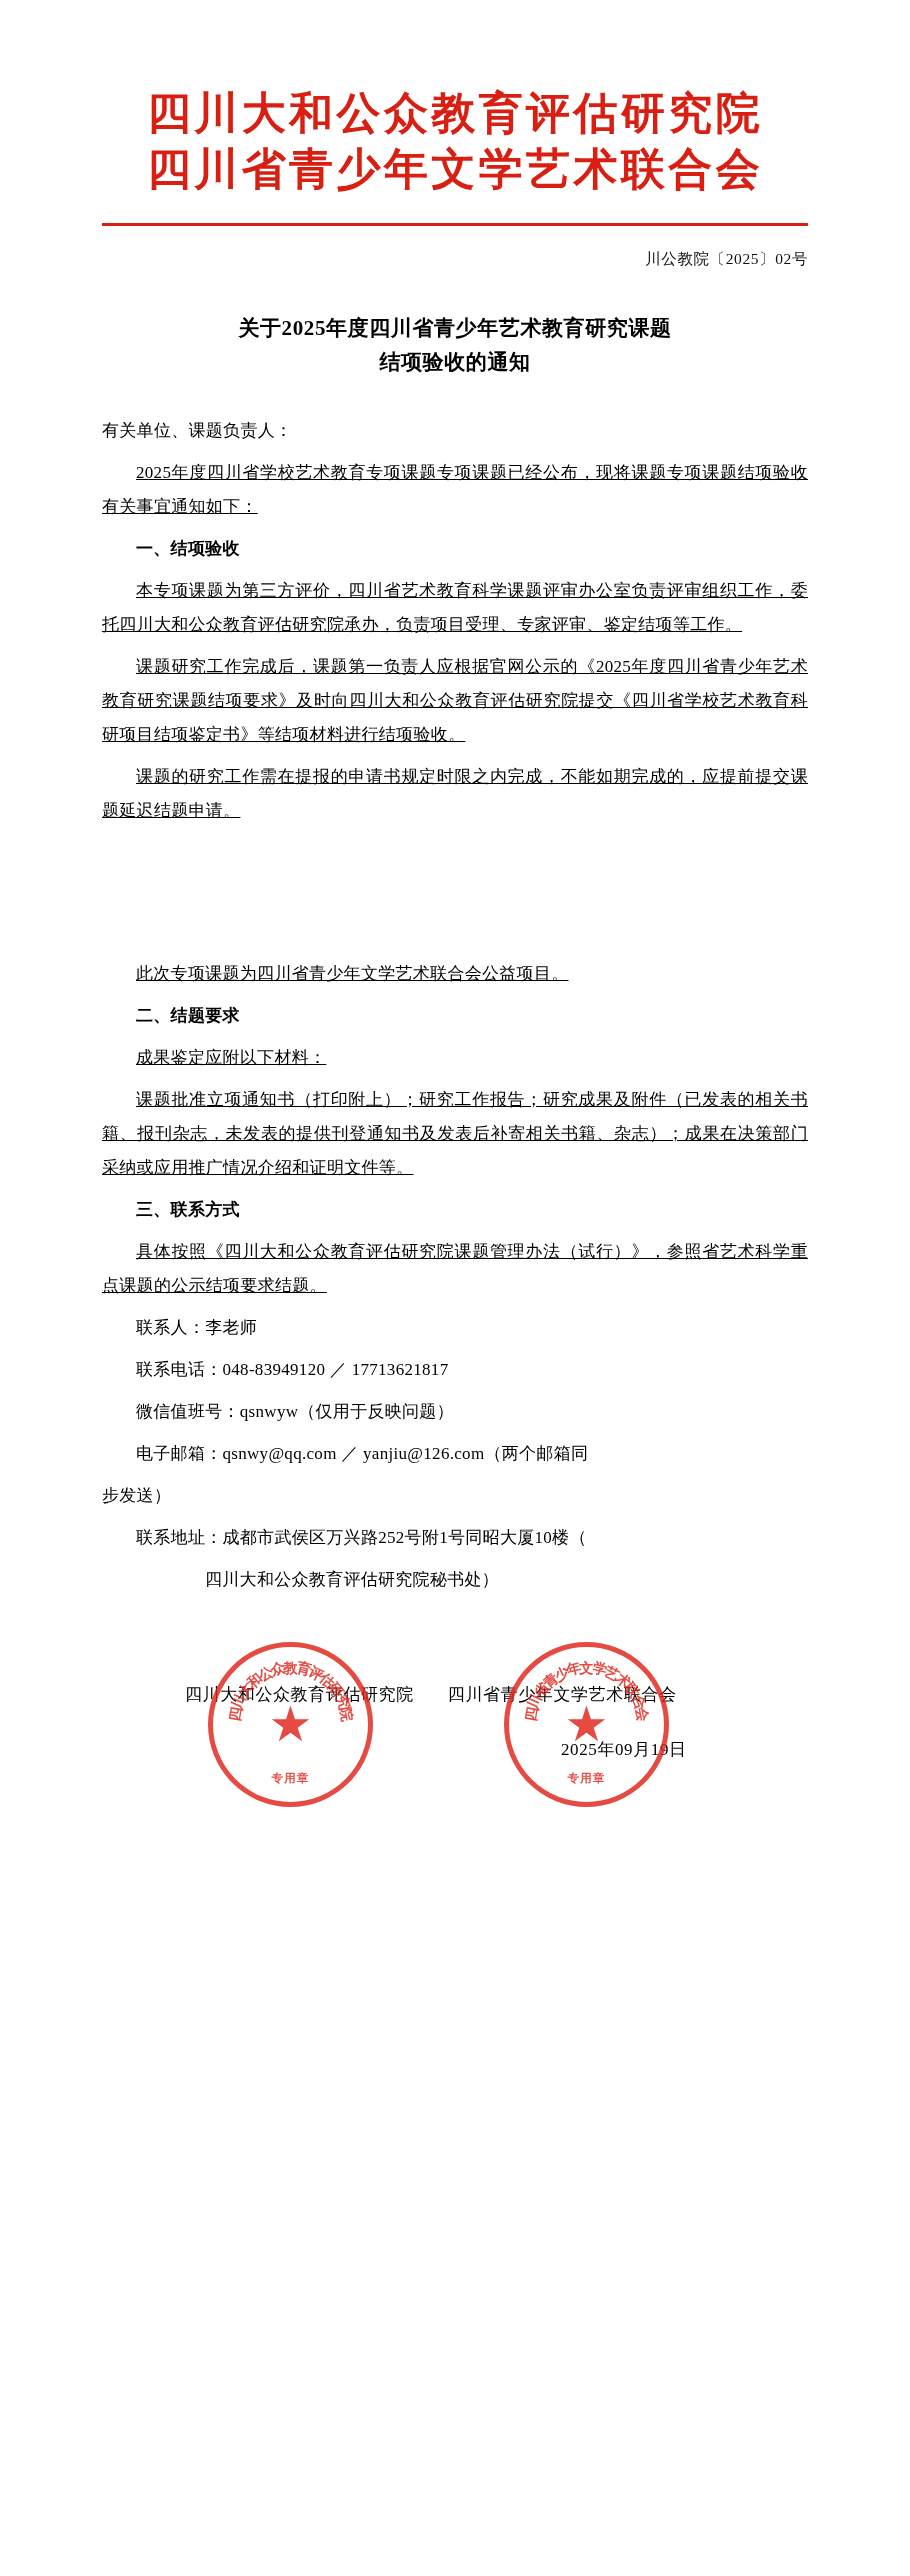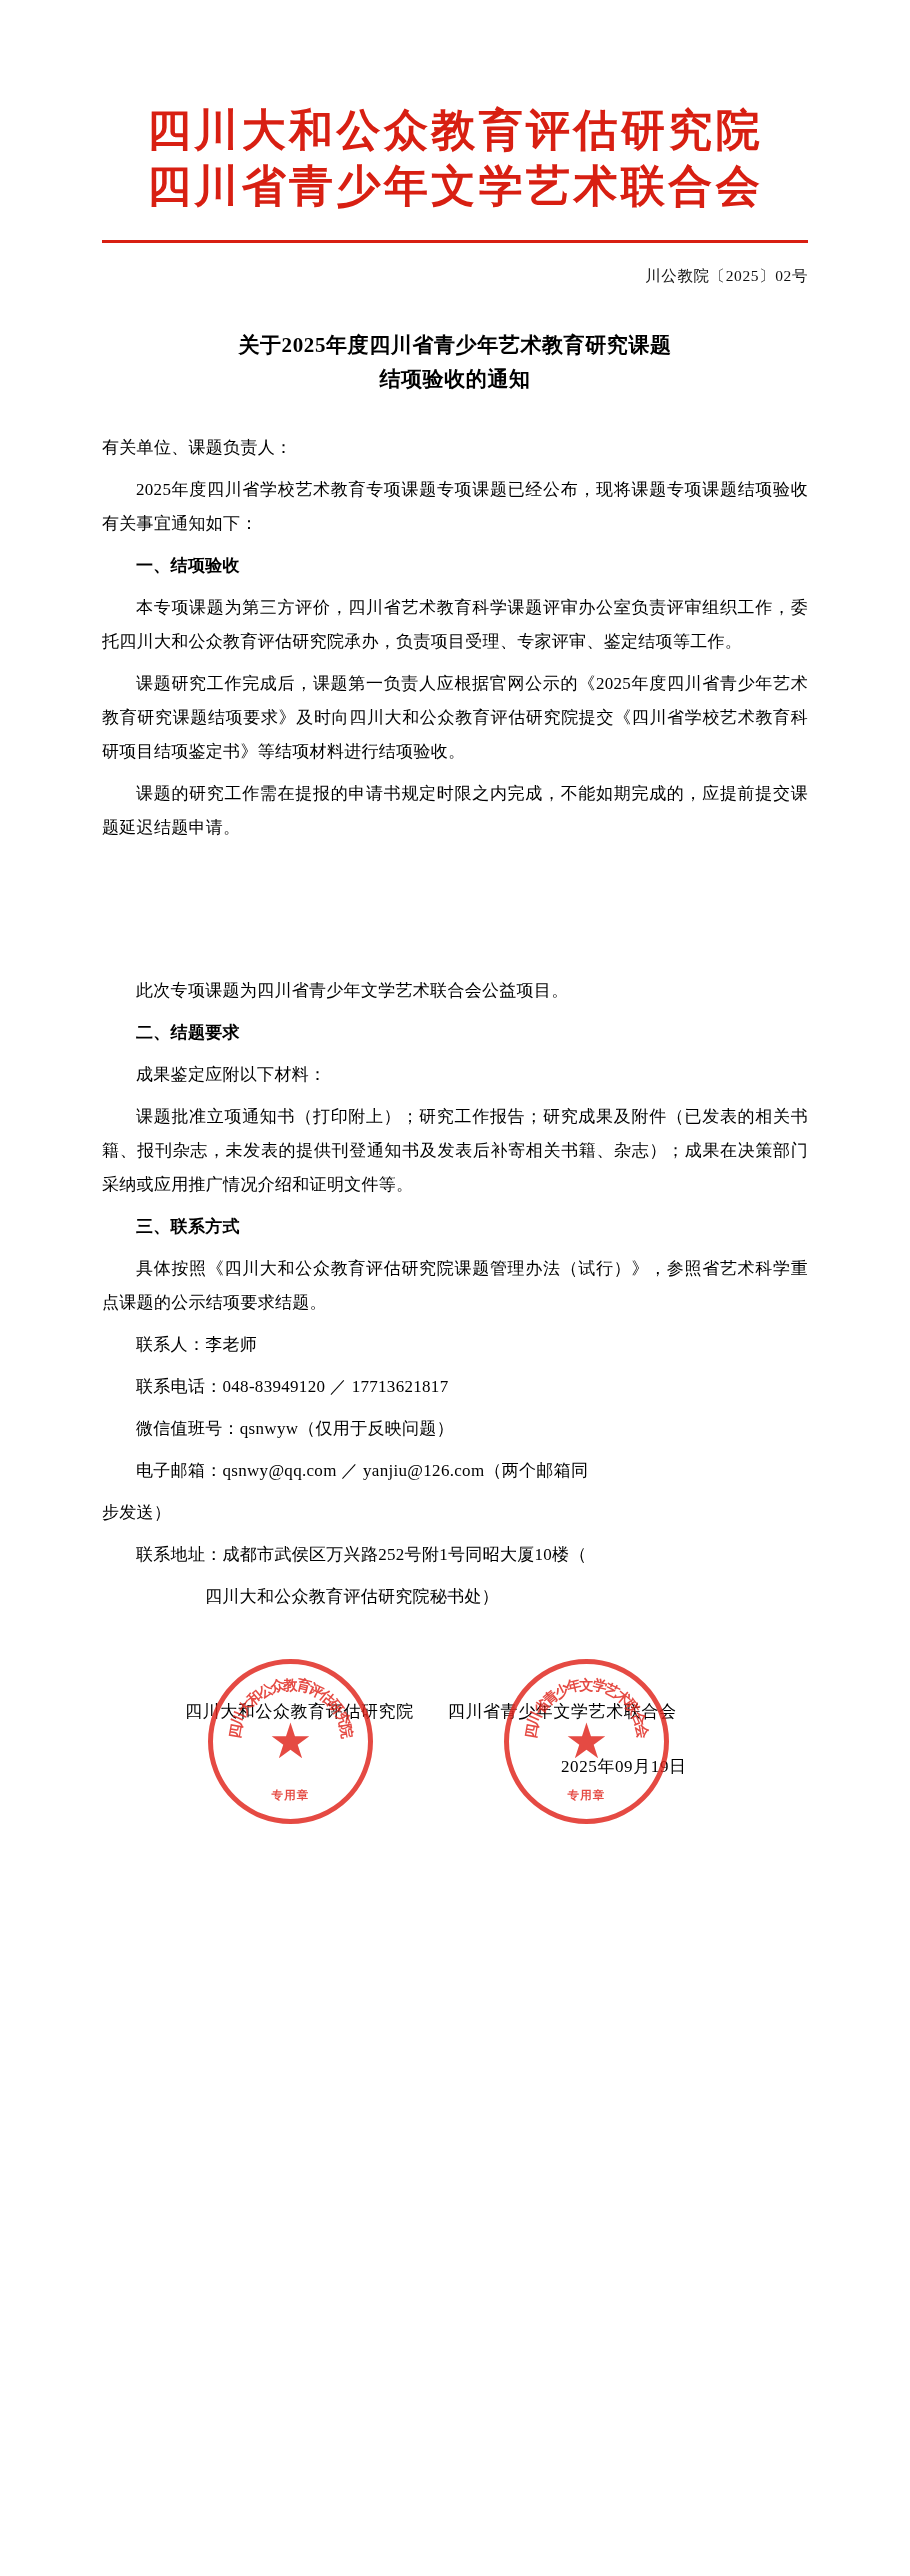--- a/index.html
+++ b/index.html
@@ -12,21 +12,21 @@
     min-height: 2576px;
     font-family: "Liberation Serif", "DejaVu Serif", serif;
     color: #000000;
     position: relative;
   }
   .page {
     width: 910px;
     min-height: 2576px;
     position: relative;
     box-sizing: border-box;
-    padding: 17px;
+    padding: 0;
     background: #ffffff;
   }
 
   
   .letterhead {
     padding-top: 86px;
     text-align: center;
   }
   .letterhead-line {
     color: #d81f12;
@@ -74,20 +74,21 @@
     line-height: 2.0;
     letter-spacing: 0.3px;
   }
   .p {
     margin: 0 0 8px 0;
     text-align: justify;
     text-justify: inter-ideograph;
   }
   .indent {
     text-indent: 34px;
+    text-decoration: underline;
   }
   .heading {
     text-indent: 34px;
     font-weight: bold;
   }
   .spacer-block {
     height: 121px;
   }
 
   

